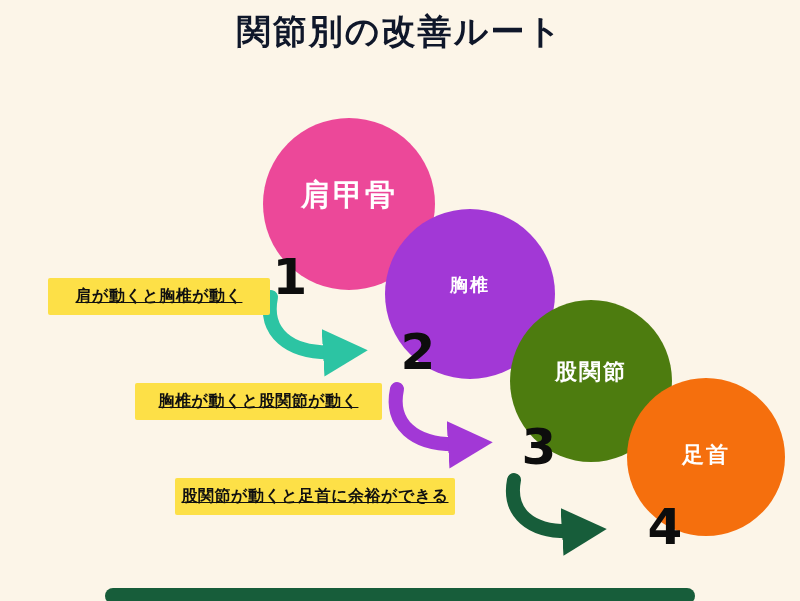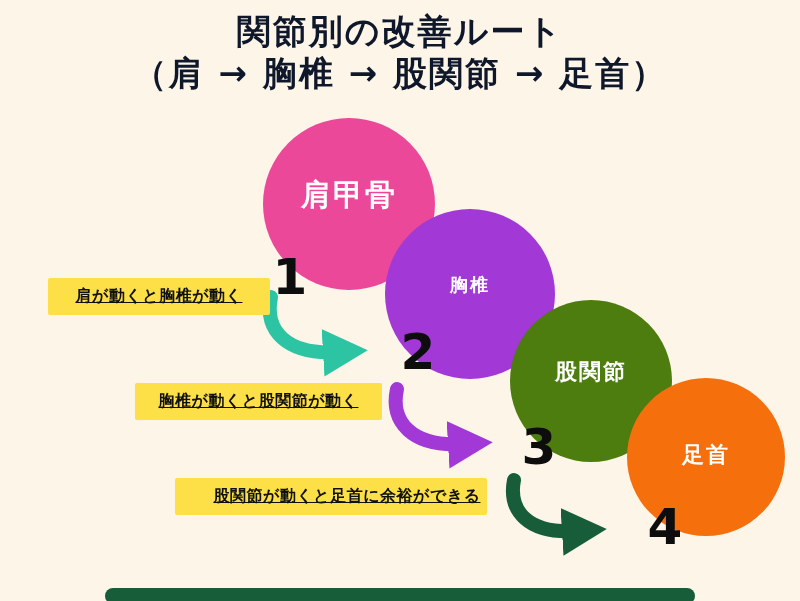--- a/index.html
+++ b/index.html
@@ -39,37 +39,36 @@
   .n4{left:643px;top:502px;}
 
   .note{
     position:absolute;background:#fde047;color:#101010;
     font-weight:700;font-size:16px;
     display:flex;align-items:center;justify-content:center;
     z-index:5;height:37px;border-radius:2px;letter-spacing:0.5px;text-decoration:underline;
   }
   .note1{left:48px;top:278px;width:222px;}
   .note2{left:135px;top:383px;width:247px;}
-  .note3{left:175px;top:478px;width:280px;padding-left:32px;}
+  .note3{left:175px;top:478px;width:280px;}
 
   .arrows{position:absolute;left:0;top:0;z-index:4;pointer-events:none;}
 
   .bottom-bar{
     position:absolute;left:105px;top:588px;width:590px;height:16px;
     background:#175d3a;border-radius:8px;z-index:2;
   }
 </style>
 </head>
 <body>
 
 <div class="canvas">
 
   <div class="title">
     <div class="title-line">関節別の改善ルート</div>
-    <div class="title-line">（肩 → 胸椎 → 股関節 → 足首）</div>
   </div>
 
   <svg class="arrows" width="800" height="601" viewBox="0 0 800 601" aria-hidden="true">
     <defs>
       <marker id="ah-teal" markerWidth="3.2" markerHeight="3.4" refX="1.0" refY="1.7" orient="auto">
         <path d="M0,0 L3.2,1.7 L0,3.4 Z" fill="#2cc4a3"></path>
       </marker>
       <marker id="ah-purple" markerWidth="3.2" markerHeight="3.4" refX="1.0" refY="1.7" orient="auto">
         <path d="M0,0 L3.2,1.7 L0,3.4 Z" fill="#a238d6"></path>
       </marker>

